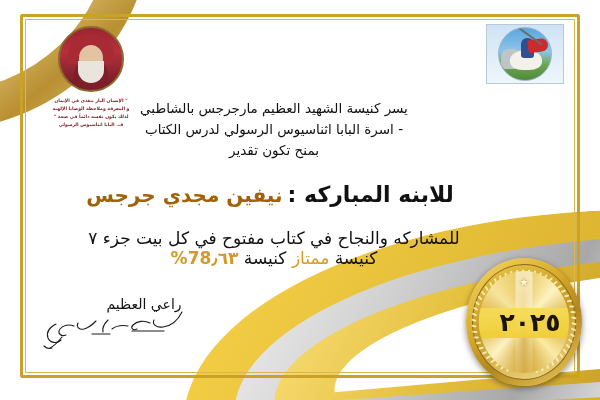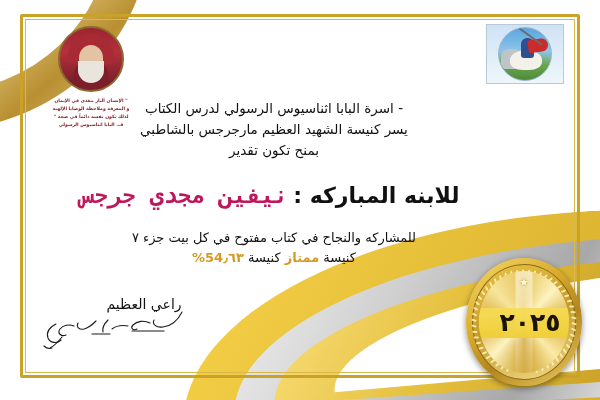--- a/index.html
+++ b/index.html
@@ -168,28 +168,28 @@
     position:absolute;left:60px;right:112px;top:98px;
     text-align:center;direction:rtl;color:#111;
   }
   .body-line{font-size:13.5px;line-height:21px;white-space:nowrap;}
 
   .name-line{
     position:absolute;left:40px;right:100px;top:182px;
     text-align:center;direction:rtl;white-space:nowrap;
   }
   .name-label{font-size:22px;font-weight:bold;color:#111;margin-top:29px;}
-  .name-value{font-size:23px;font-weight:bold;color:#be185d;font-family:Liberation Mono, monospace;}
+  .name-value{font-size:20px;font-weight:bold;color:#a16207;}
 
   .ach-block{
     position:absolute;left:60px;right:112px;top:228px;
     text-align:center;direction:rtl;color:#111;
   }
-  .ach-line{font-size:13px;line-height:20px;white-space:nowrap;}
-  .grade-word{color:#d59a26;font-weight:bold;}
+  .ach-line{font-size:17px;line-height:20px;white-space:nowrap;}
+  .grade-word{color:#d59a26;font-weight:normal;}
   .pct{color:#d59a26;font-weight:bold;}
 
   
   .sig-block{position:absolute;left:44px;top:296px;width:200px;text-align:center;}
   .sig-title{font-size:14px;color:#111;direction:rtl;font-weight:500;}
   .sig-scribble{
     position:relative;height:42px;margin-top:-2px;
   }
   .sig-scribble svg{position:absolute;left:-12px;top:-4px;}
 
@@ -281,37 +281,37 @@
       <div class="ri-rock"></div>
       <div class="ri-horse"></div>
       <div class="ri-rider"></div>
       <div class="ri-cape"></div>
       <div class="ri-lance"></div>
     </div>
   </div>
 
 
   <div class="body-block">
+    <div class="body-line">يسر كنيسة الشهيد العظيم مارجرجس بالشاطبي</div>
     <div class="body-line">- اسرة البابا اثناسيوس الرسولي لدرس الكتاب</div>
-    <div class="body-line">يسر كنيسة الشهيد العظيم مارجرجس بالشاطبي</div>
     <div class="body-line">بمنح تكون تقدير</div>
   </div>
 
   <div class="name-line">
     <span class="name-label">للابنه المباركه :</span>
     <span class="name-value">نيفين مجدي جرجس</span>
   </div>
 
   <div class="ach-block">
     <div class="ach-line">للمشاركه والنجاح في كتاب مفتوح في كل بيت جزء ٧</div>
     <div class="ach-line">
       <span>كنيسة</span>
       <span class="grade-word">ممتاز</span>
       <span>كنيسة</span>
-      <span class="pct">54٫٦٣%</span>
+      <span class="pct">78٫٦٣%</span>
     </div>
   </div>
 
   <div class="sig-block">
     <div class="sig-title">راعي العظيم</div>
     <div class="sig-scribble">
       <svg width="215" height="46" viewBox="0 0 215 46">
         <g stroke="#1a1a1a" fill="none" stroke-width="1.1" stroke-linecap="round">
           <path d="M150 6 C146 14,140 20,131 21 C124 22,120 18,122 14"></path>
           <path d="M118 17 C112 14,105 15,101 19 C98 22,101 25,105 23"></path>

